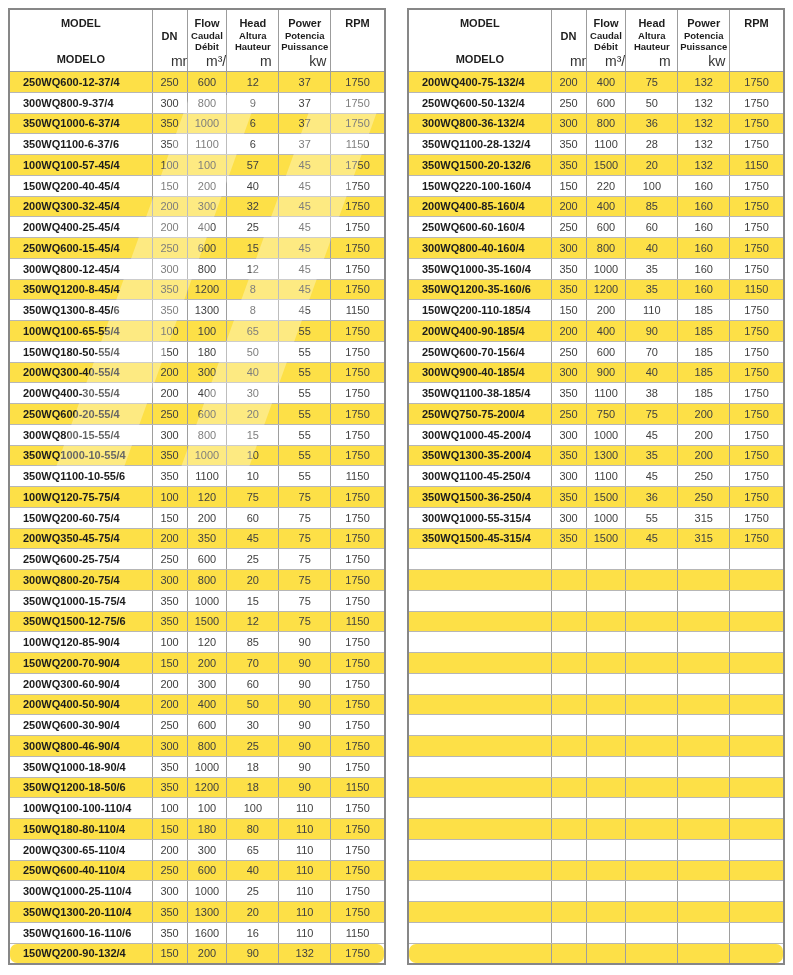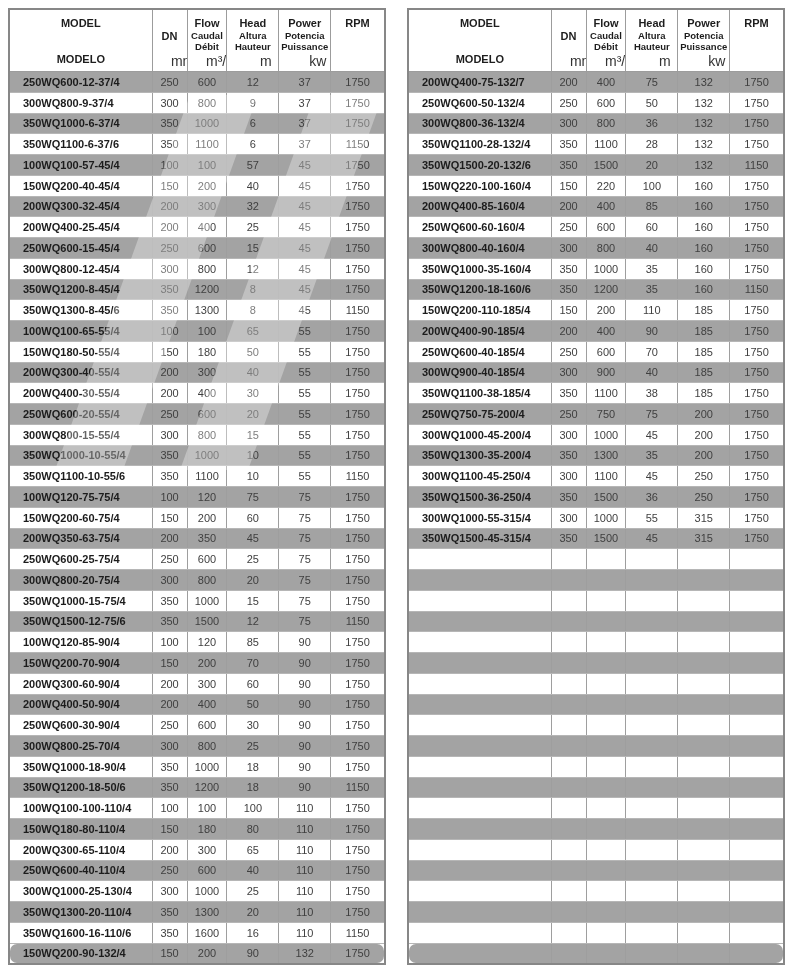--- a/index.html
+++ b/index.html
@@ -60,21 +60,21 @@
   }
   .trow {
     flex: 1 1 0;
     min-height: 0;
     display: grid;
     grid-template-columns: 143fr 35fr 40fr 52fr 52fr 53fr;
     border-bottom: 1px solid #b6b6b6;
     background: #ffffff;
   }
   .trow:last-child { border-bottom: none; border-radius: 7px; }
-  .trow.alt { background: #a3a3a3; }
+  .trow.alt { background: #fde047; }
   .tcell {
     display: flex;
     align-items: center;
     justify-content: center;
     border-right: 1px solid #9e9e9e;
     font-size: 11px;
     color: #3f3f3f;
     overflow: hidden;
     white-space: nowrap;
   }
@@ -310,21 +310,21 @@
       </div>
       <div class="trow">
         <div class="tcell model">150WQ200-60-75/4</div>
         <div class="tcell">150</div>
         <div class="tcell">200</div>
         <div class="tcell">60</div>
         <div class="tcell">75</div>
         <div class="tcell">1750</div>
       </div>
       <div class="trow alt">
-        <div class="tcell model">200WQ350-63-75/4</div>
+        <div class="tcell model">200WQ350-45-75/4</div>
         <div class="tcell">200</div>
         <div class="tcell">350</div>
         <div class="tcell">45</div>
         <div class="tcell">75</div>
         <div class="tcell">1750</div>
       </div>
       <div class="trow">
         <div class="tcell model">250WQ600-25-75/4</div>
         <div class="tcell">250</div>
         <div class="tcell">600</div>
@@ -390,21 +390,21 @@
       </div>
       <div class="trow">
         <div class="tcell model">250WQ600-30-90/4</div>
         <div class="tcell">250</div>
         <div class="tcell">600</div>
         <div class="tcell">30</div>
         <div class="tcell">90</div>
         <div class="tcell">1750</div>
       </div>
       <div class="trow alt">
-        <div class="tcell model">300WQ800-25-70/4</div>
+        <div class="tcell model">300WQ800-46-90/4</div>
         <div class="tcell">300</div>
         <div class="tcell">800</div>
         <div class="tcell">25</div>
         <div class="tcell">90</div>
         <div class="tcell">1750</div>
       </div>
       <div class="trow">
         <div class="tcell model">350WQ1000-18-90/4</div>
         <div class="tcell">350</div>
         <div class="tcell">1000</div>
@@ -446,21 +446,21 @@
       </div>
       <div class="trow alt">
         <div class="tcell model">250WQ600-40-110/4</div>
         <div class="tcell">250</div>
         <div class="tcell">600</div>
         <div class="tcell">40</div>
         <div class="tcell">110</div>
         <div class="tcell">1750</div>
       </div>
       <div class="trow">
-        <div class="tcell model">300WQ1000-25-130/4</div>
+        <div class="tcell model">300WQ1000-25-110/4</div>
         <div class="tcell">300</div>
         <div class="tcell">1000</div>
         <div class="tcell">25</div>
         <div class="tcell">110</div>
         <div class="tcell">1750</div>
       </div>
       <div class="trow alt">
         <div class="tcell model">350WQ1300-20-110/4</div>
         <div class="tcell">350</div>
         <div class="tcell">1300</div>
@@ -523,21 +523,21 @@
         <div class="h-sub">Puissance</div>
       </div>
       <div class="h-unit">kw</div>
     </div>
     <div class="hcell rpm">
       <div class="h-main">RPM</div>
     </div>
   </div>
   <div class="tbody">
       <div class="trow alt">
-        <div class="tcell model">200WQ400-75-132/7</div>
+        <div class="tcell model">200WQ400-75-132/4</div>
         <div class="tcell">200</div>
         <div class="tcell">400</div>
         <div class="tcell">75</div>
         <div class="tcell">132</div>
         <div class="tcell">1750</div>
       </div>
       <div class="trow">
         <div class="tcell model">250WQ600-50-132/4</div>
         <div class="tcell">250</div>
         <div class="tcell">600</div>
@@ -603,21 +603,21 @@
       </div>
       <div class="trow">
         <div class="tcell model">350WQ1000-35-160/4</div>
         <div class="tcell">350</div>
         <div class="tcell">1000</div>
         <div class="tcell">35</div>
         <div class="tcell">160</div>
         <div class="tcell">1750</div>
       </div>
       <div class="trow alt">
-        <div class="tcell model">350WQ1200-18-160/6</div>
+        <div class="tcell model">350WQ1200-35-160/6</div>
         <div class="tcell">350</div>
         <div class="tcell">1200</div>
         <div class="tcell">35</div>
         <div class="tcell">160</div>
         <div class="tcell">1150</div>
       </div>
       <div class="trow">
         <div class="tcell model">150WQ200-110-185/4</div>
         <div class="tcell">150</div>
         <div class="tcell">200</div>
@@ -627,21 +627,21 @@
       </div>
       <div class="trow alt">
         <div class="tcell model">200WQ400-90-185/4</div>
         <div class="tcell">200</div>
         <div class="tcell">400</div>
         <div class="tcell">90</div>
         <div class="tcell">185</div>
         <div class="tcell">1750</div>
       </div>
       <div class="trow">
-        <div class="tcell model">250WQ600-40-185/4</div>
+        <div class="tcell model">250WQ600-70-156/4</div>
         <div class="tcell">250</div>
         <div class="tcell">600</div>
         <div class="tcell">70</div>
         <div class="tcell">185</div>
         <div class="tcell">1750</div>
       </div>
       <div class="trow alt">
         <div class="tcell model">300WQ900-40-185/4</div>
         <div class="tcell">300</div>
         <div class="tcell">900</div>

